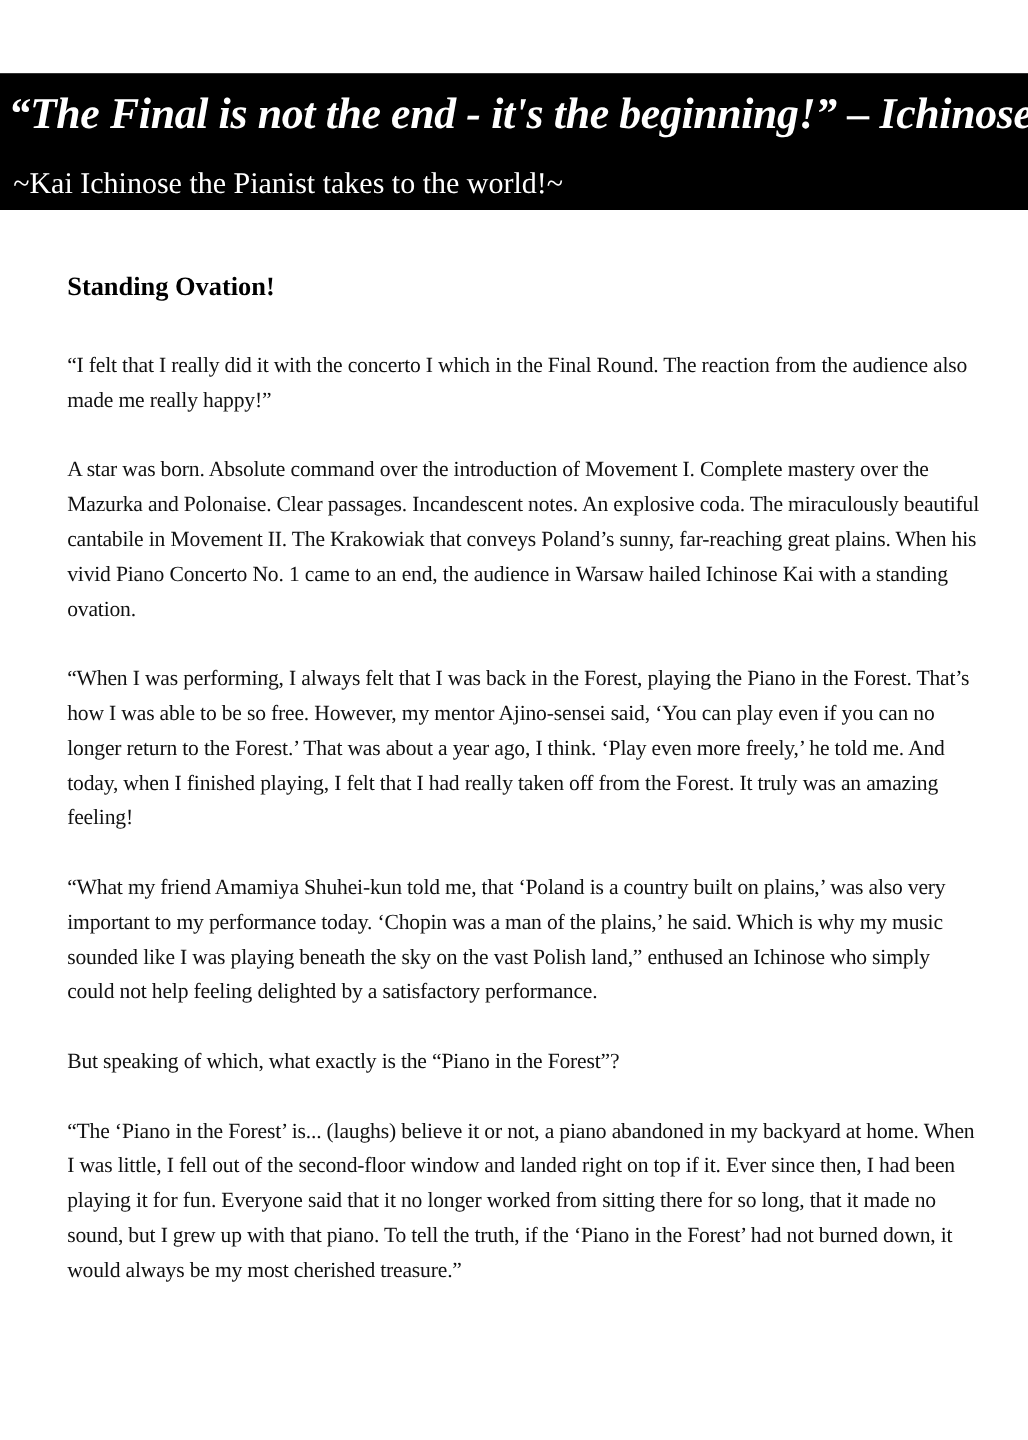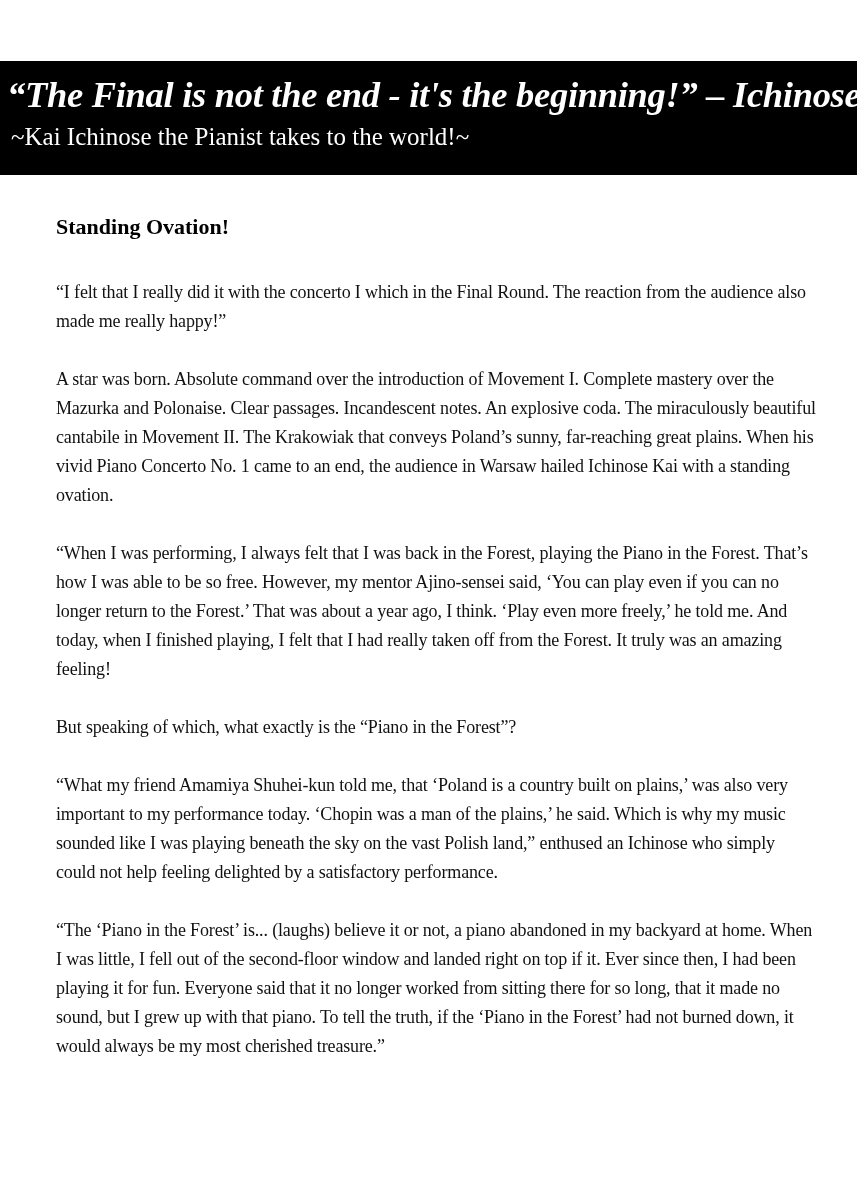--- a/index.html
+++ b/index.html
@@ -32,21 +32,21 @@
       font-style: italic;
       font-weight: bold;
       font-size: 36.5px;
       letter-spacing: -0.3px;
       white-space: nowrap;
       line-height: 1;
     }
     .banner-subtitle {
       position: absolute;
       left: 11px;
-      top: 63px;
+      top: 80px;
       font-family: "Liberation Serif", serif;
       font-size: 25px;
       white-space: nowrap;
       line-height: 1;
     }
     .banner-byline {
       position: absolute;
       right: 12px;
       top: 68px;
       font-family: "DejaVu Sans", "Liberation Sans", sans-serif;
@@ -55,21 +55,21 @@
       white-space: nowrap;
       line-height: 1;
     }
     .article {
       position: absolute;
       left: 56px;
       top: 208px;
       width: 760px;
     }
     .article h2 {
-      margin: 4px 0 36px 0;
+      margin: 16px 0 36px 0;
       font-size: 22px;
       font-weight: bold;
       line-height: 30px;
       color: #000000;
     }
     .article p {
       margin: 0 0 29px 0;
       font-size: 18px;
       line-height: 29px;
       letter-spacing: -0.15px;
@@ -81,16 +81,16 @@
 <div class="banner">
   <div class="banner-title">“The Final is not the end - it's the beginning!” – Ichinose Kai</div>
   <div class="banner-subtitle">~Kai Ichinose the Pianist takes to the world!~</div>
 </div>
 
 <div class="article">
   <h2>Standing Ovation!</h2>
   <p>“I felt that I really did it with the concerto I which in the Final Round. The reaction from the audience also made me really happy!”</p>
   <p>A star was born. Absolute command over the introduction of Movement I. Complete mastery over the Mazurka and Polonaise. Clear passages. Incandescent notes. An explosive coda. The miraculously beautiful cantabile in Movement II. The Krakowiak that conveys Poland’s sunny, far-reaching great plains. When his vivid Piano Concerto No. 1 came to an end, the audience in Warsaw hailed Ichinose Kai with a standing ovation.</p>
   <p>“When I was performing, I always felt that I was back in the Forest, playing the Piano in the Forest. That’s how I was able to be so free. However, my mentor Ajino-sensei said, ‘You can play even if you can no longer return to the Forest.’ That was about a year ago, I think. ‘Play even more freely,’ he told me. And today, when I finished playing, I felt that I had really taken off from the Forest. It truly was an amazing feeling!</p>
+  <p>“What my friend Amamiya Shuhei-kun told me, that ‘Poland is a country built on plains,’ was also very important to my performance today. ‘Chopin was a man of the plains,’ he said. Which is why my music sounded like I was playing beneath the sky on the vast Polish land,” enthused an Ichinose who simply could not help feeling delighted by a satisfactory performance.</p>
   <p>But speaking of which, what exactly is the “Piano in the Forest”?</p>
-  <p>“What my friend Amamiya Shuhei-kun told me, that ‘Poland is a country built on plains,’ was also very important to my performance today. ‘Chopin was a man of the plains,’ he said. Which is why my music sounded like I was playing beneath the sky on the vast Polish land,” enthused an Ichinose who simply could not help feeling delighted by a satisfactory performance.</p>
   <p>“The ‘Piano in the Forest’ is... (laughs) believe it or not, a piano abandoned in my backyard at home. When I was little, I fell out of the second-floor window and landed right on top if it. Ever since then, I had been playing it for fun. Everyone said that it no longer worked from sitting there for so long, that it made no sound, but I grew up with that piano. To tell the truth, if the ‘Piano in the Forest’ had not burned down, it would always be my most cherished treasure.”</p>
 </div>
 
 </body></html>

